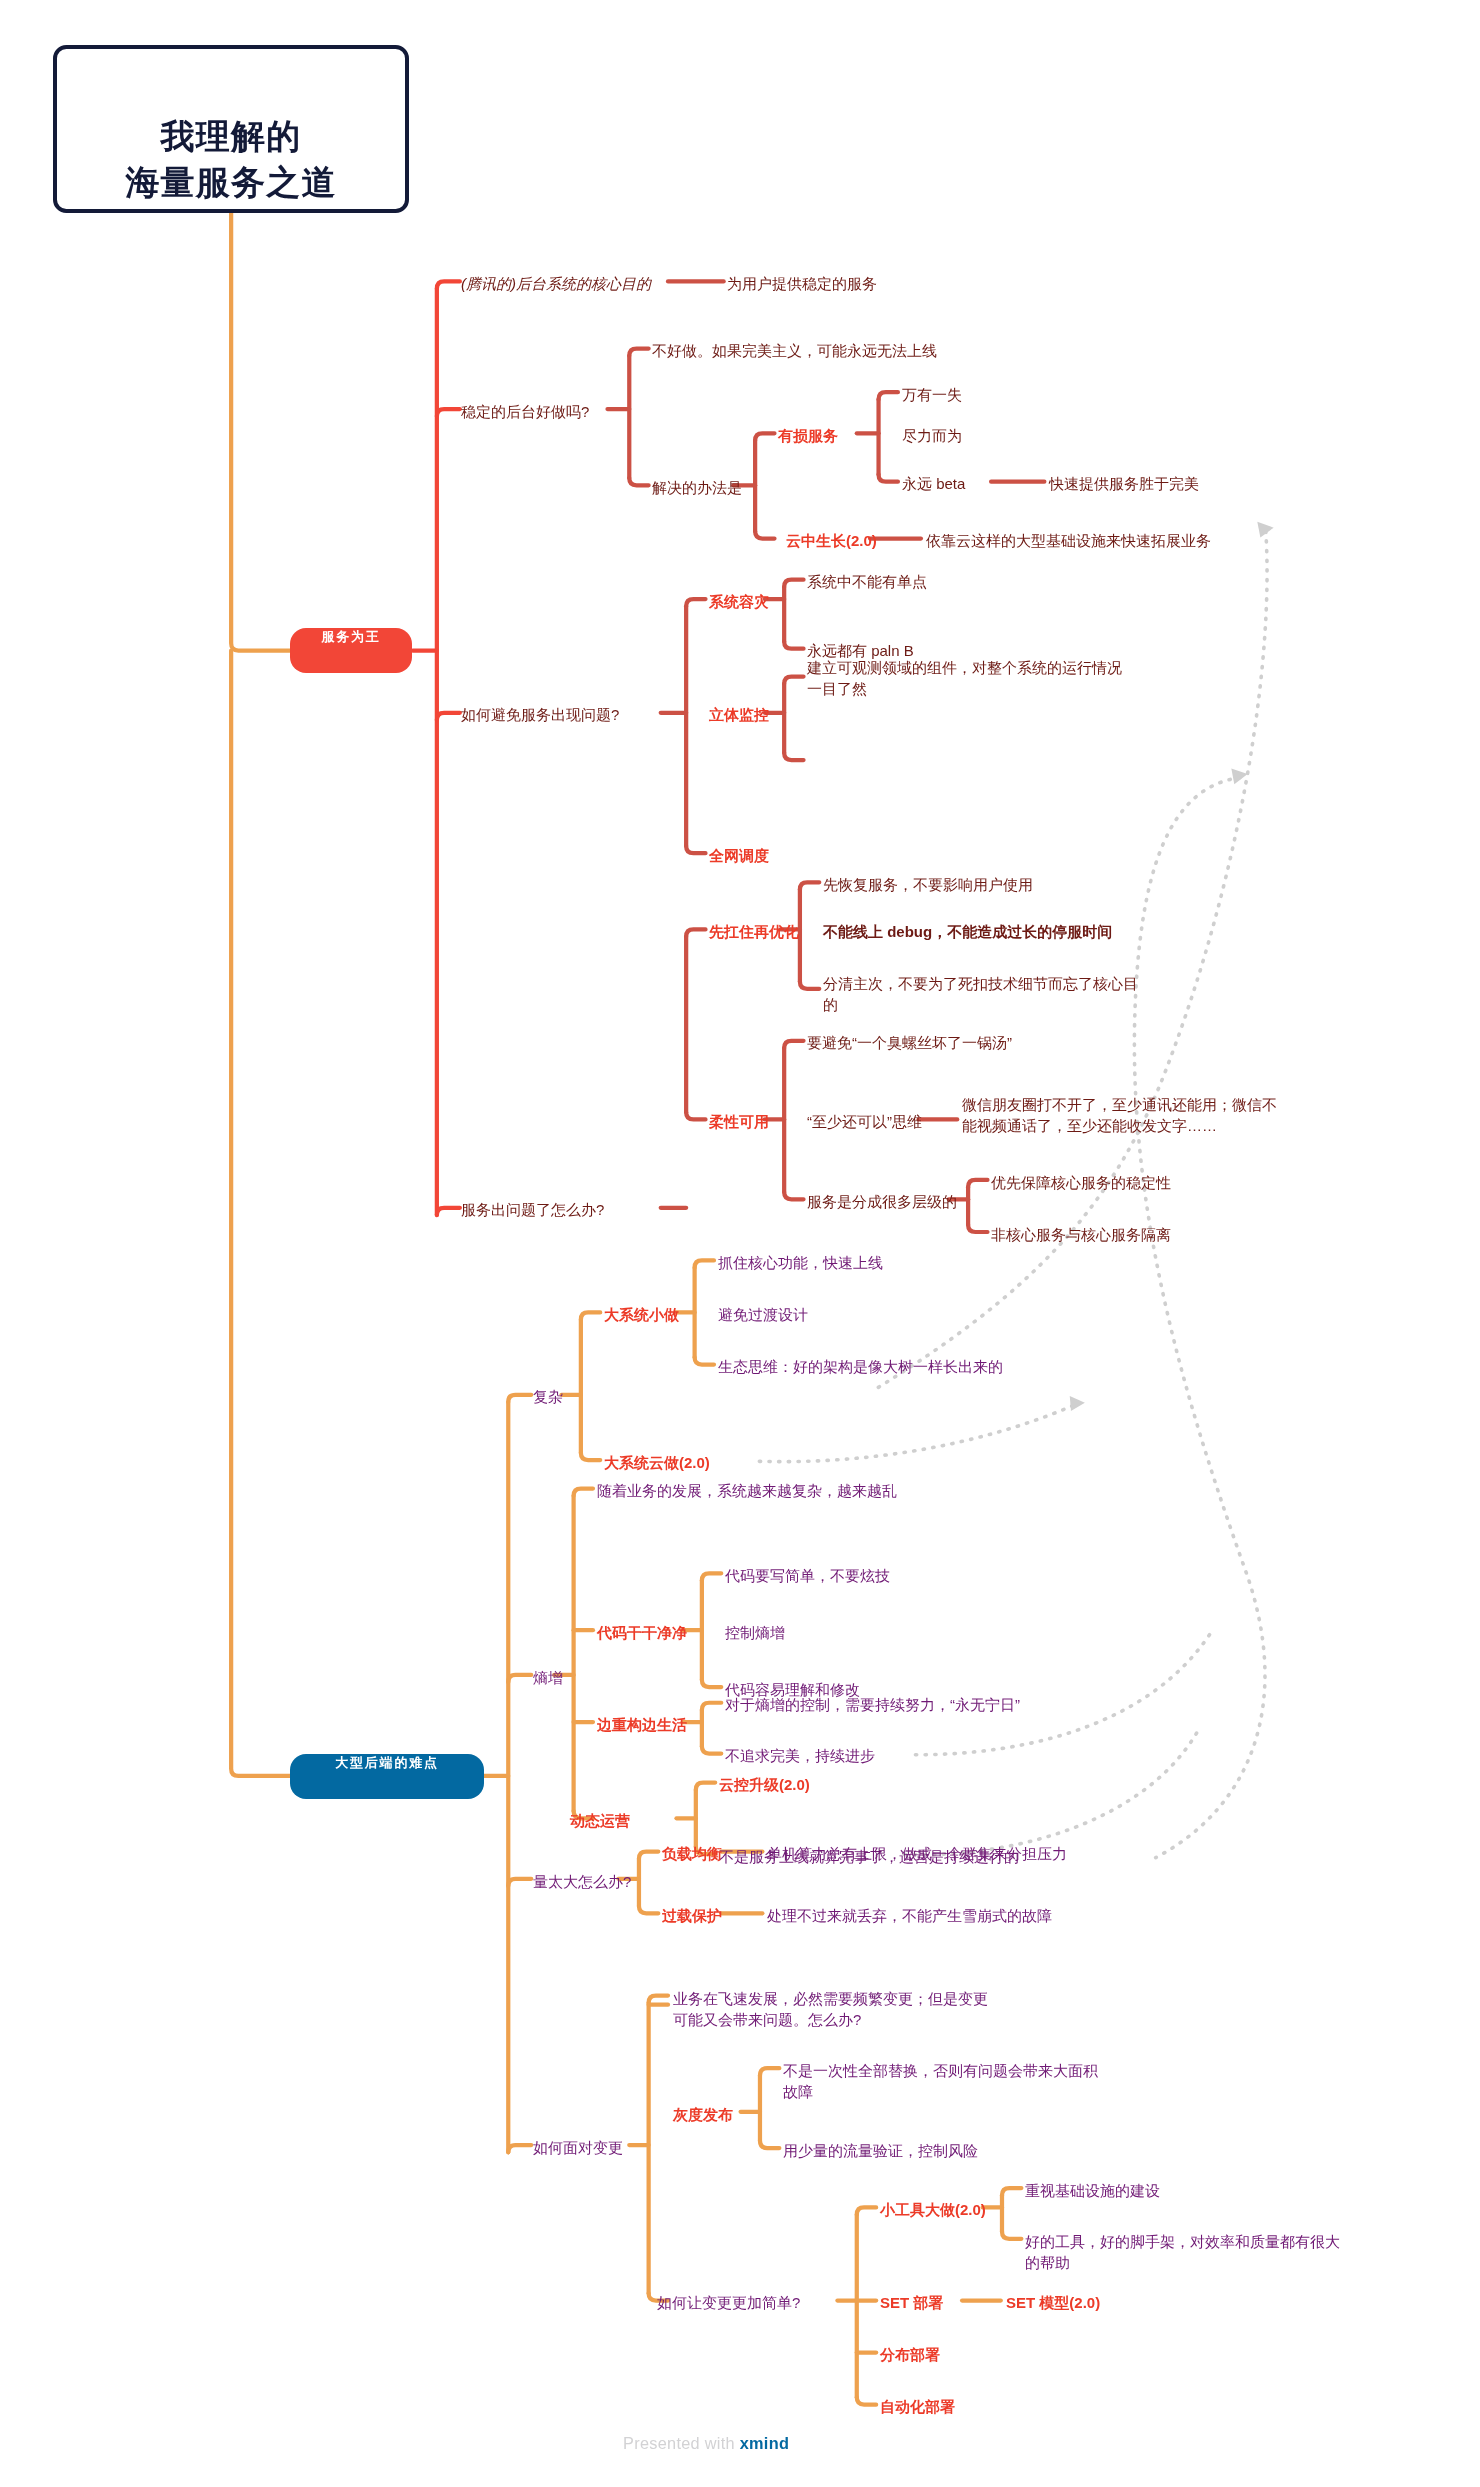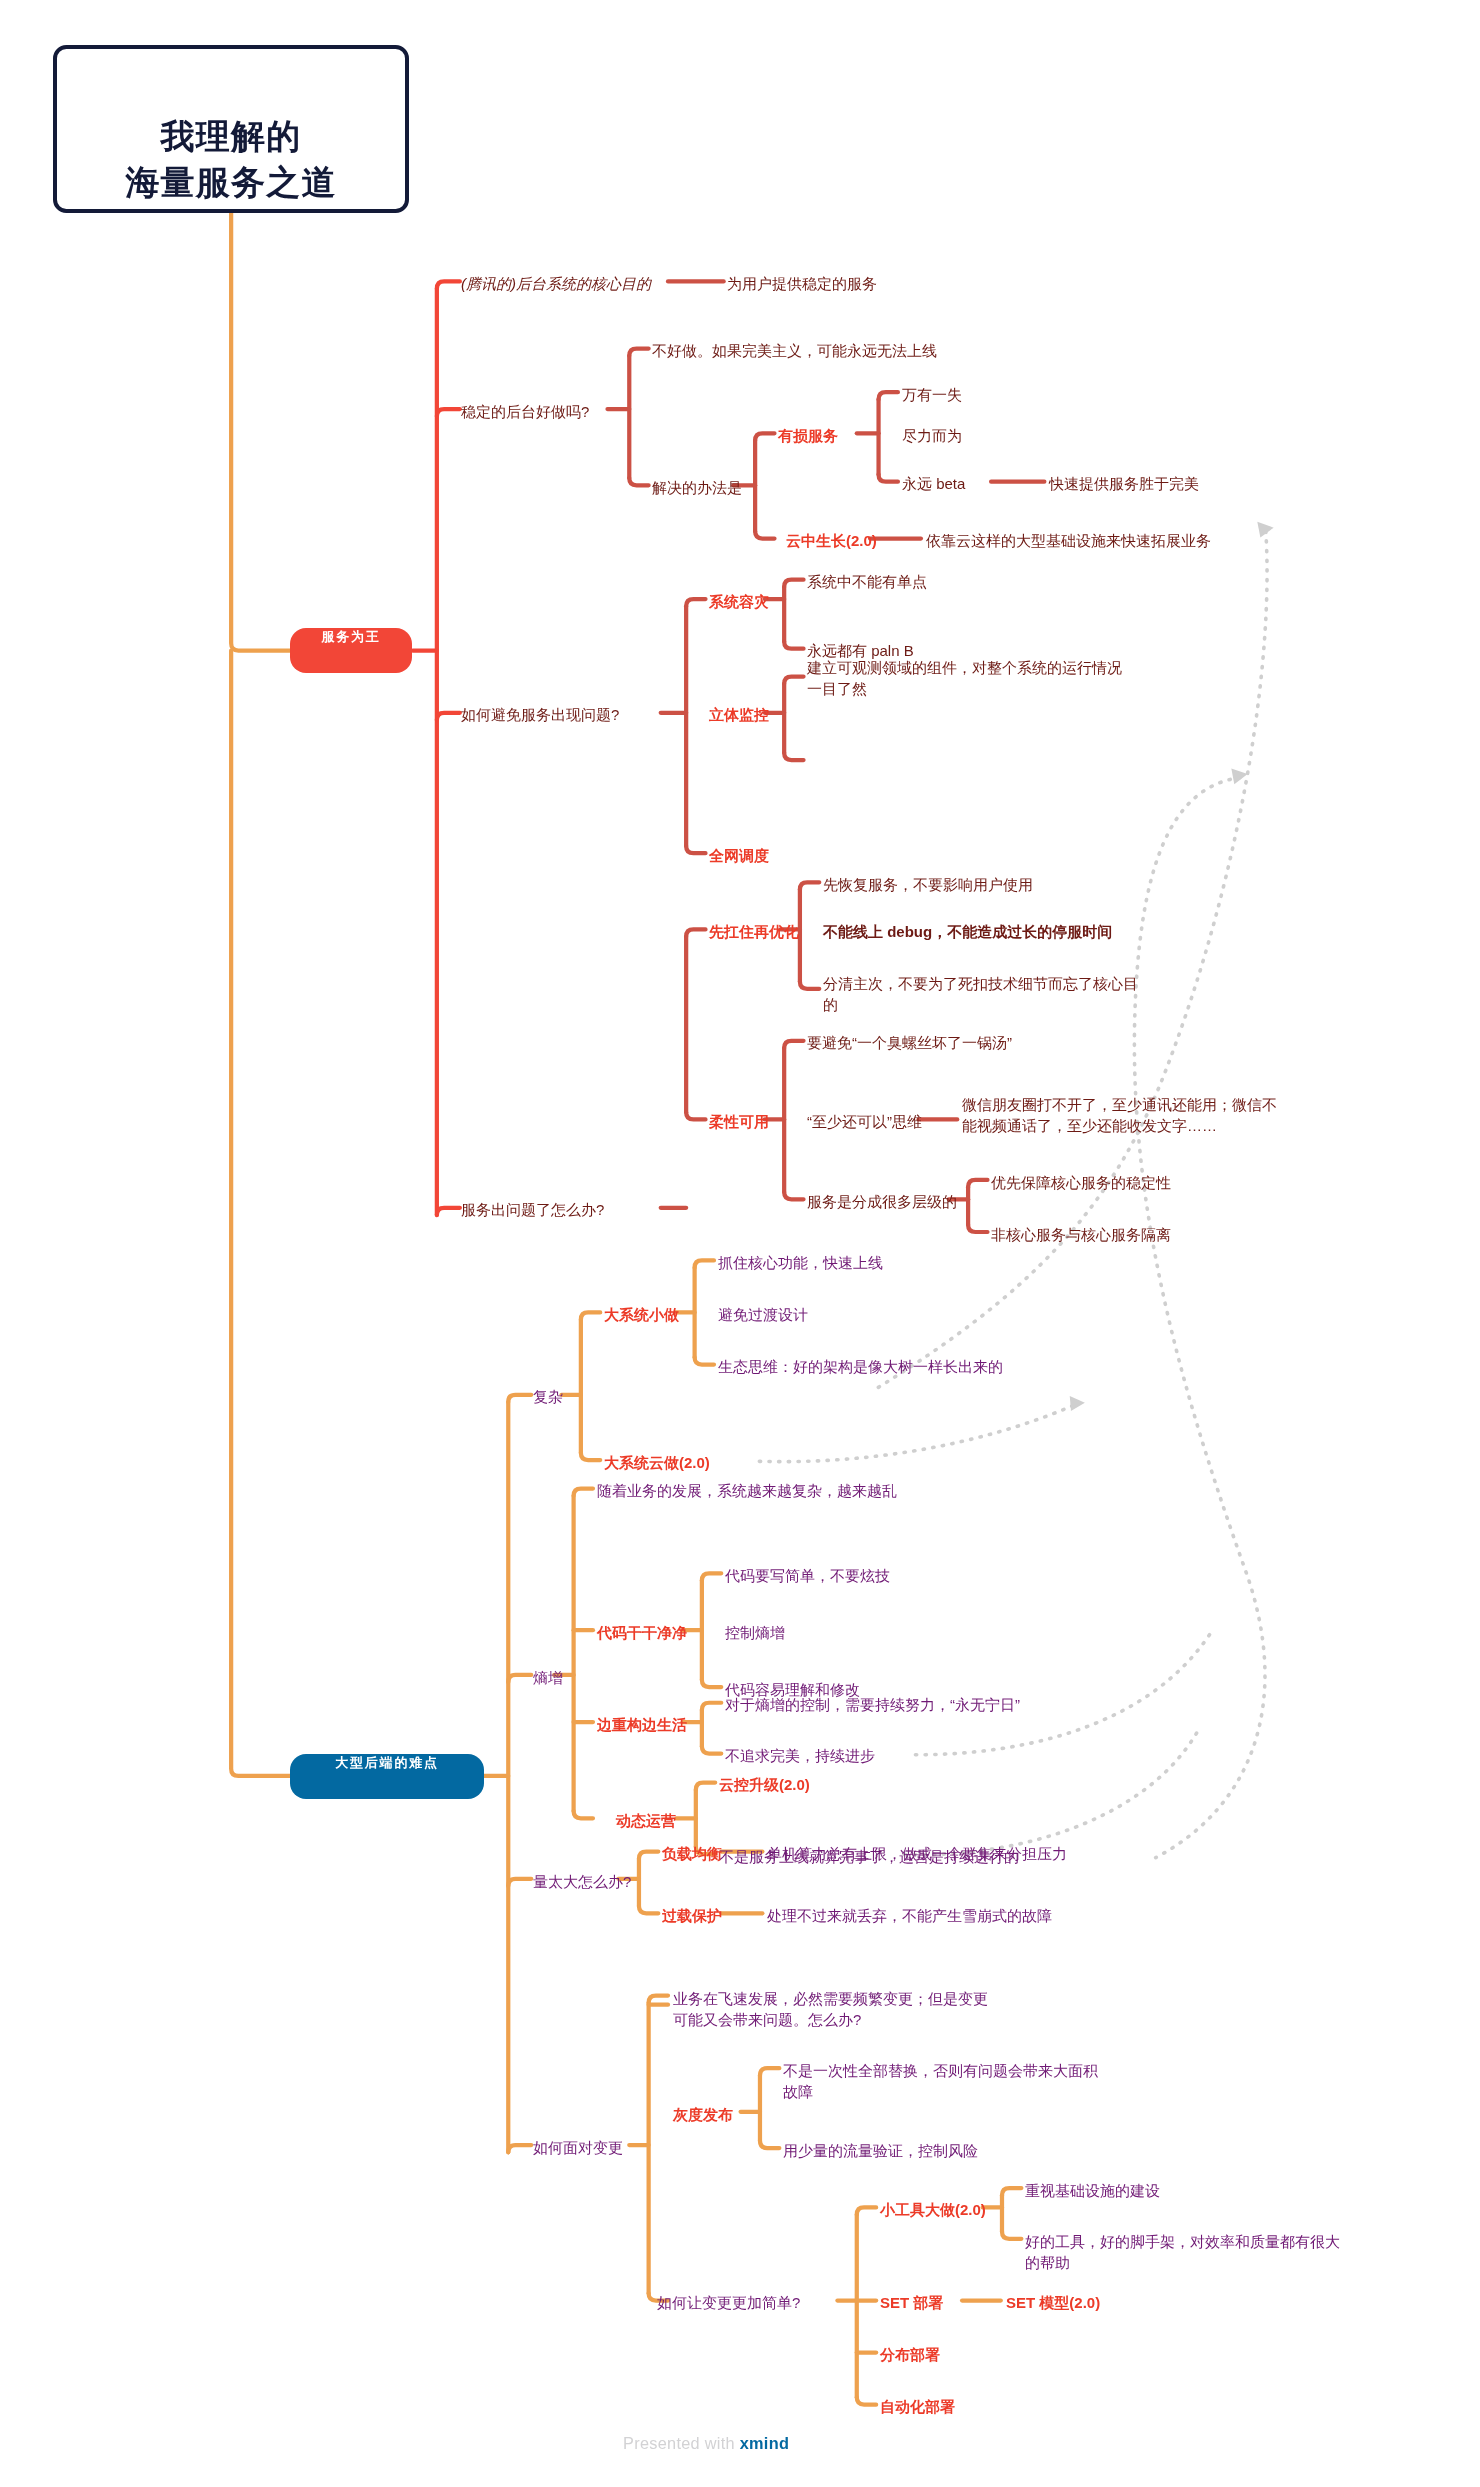--- a/index.html
+++ b/index.html
@@ -293,21 +293,21 @@
 
   <div class="tn red-b" style="left:597px;top:1622px;">代码干干净净</div>
   <div class="tn dark-brown" style="left:725px;top:1565px;">代码要写简单，不要炫技</div>
   <div class="tn dark-brown" style="left:725px;top:1622px;">控制熵增</div>
   <div class="tn dark-brown" style="left:725px;top:1679px;">代码容易理解和修改</div>
 
   <div class="tn red-b" style="left:597px;top:1714px;">边重构边生活</div>
   <div class="tn dark-brown" style="left:725px;top:1694px;">对于熵增的控制，需要持续努力，“永无宁日”</div>
   <div class="tn dark-brown" style="left:725px;top:1745px;">不追求完美，持续进步</div>
 
-  <div class="tn red-b" style="left:616px;top:1810px;text-align:right;">动态运营</div>
+  <div class="tn red-b" style="left:570px;top:1810px;text-align:right;">动态运营</div>
   <div class="tn red-b" style="left:719px;top:1774px;">云控升级(2.0)</div>
   <div class="tn dark-brown" style="left:719px;top:1846px;">不是服务上线就算完事了，运营是持续进行的</div>
 
   <div class="tn dark-brown" style="left:533px;top:1871px;">量太大怎么办?</div>
   <div class="tn red-b" style="left:662px;top:1843px;">负载均衡</div>
   <div class="tn dark-brown" style="left:767px;top:1843px;">单机算力总有上限，做成一个群集来分担压力</div>
   <div class="tn red-b" style="left:662px;top:1905px;">过载保护</div>
   <div class="tn dark-brown" style="left:767px;top:1905px;">处理不过来就丢弃，不能产生雪崩式的故障</div>
 
   <div class="tn dark-brown" style="left:533px;top:2137px;">如何面对变更</div>

